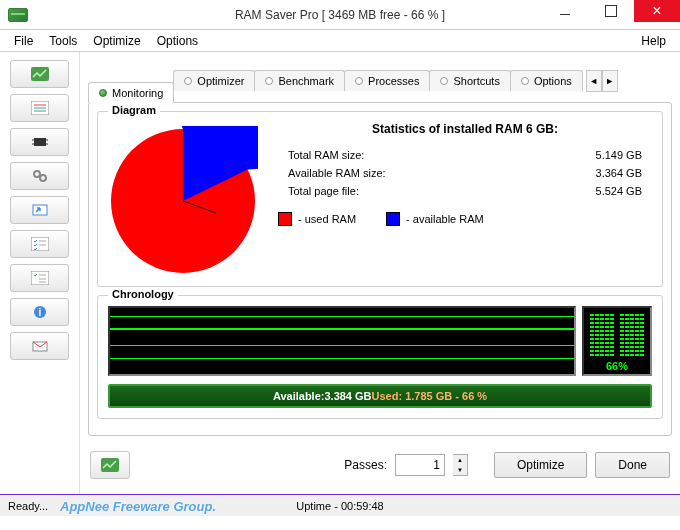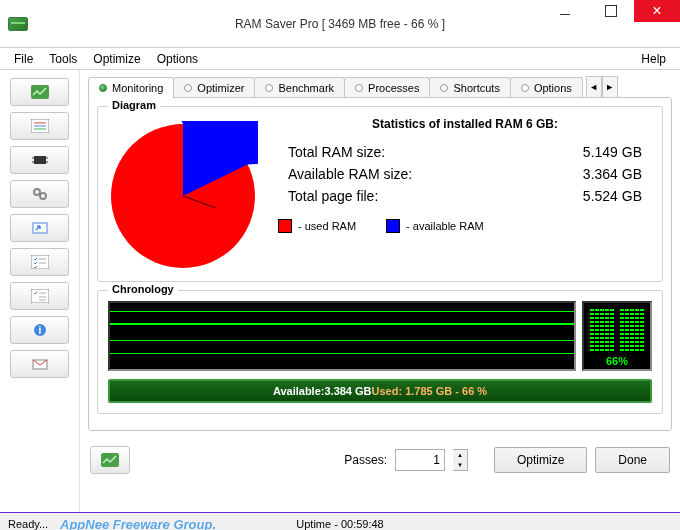--- a/index.html
+++ b/index.html
@@ -1,48 +1,48 @@
 <!DOCTYPE html>
 <html><head>
 <meta charset="utf-8">
 <style>
 * { box-sizing: border-box; margin: 0; padding: 0; font-family: "Segoe UI", Tahoma, sans-serif; }
 body { background: #fff; width: 680px; height: 530px; overflow: hidden; }
-.titlebar { height: 48px; background: #fff; border-bottom: 1px solid #d0d0d0; display: flex; align-items: center; position: relative; }
+.titlebar { height: 30px; background: #fff; border-bottom: 1px solid #d0d0d0; display: flex; align-items: center; position: relative; }
 .titlebar-icon { width: 20px; height: 14px; margin-left: 8px; background: linear-gradient(135deg,#4a9e4a,#2a7a2a); border:1px solid #3a7a3a; border-radius:2px; position:relative;}
 .titlebar-icon::after{content:'';position:absolute;left:2px;right:2px;top:4px;height:2px;background:#7fd47f;}
 .titlebar-text { position:absolute; left:0; right:0; text-align:center; font-size: 12px; color: #333; }
 .win-btns { position:absolute; right:0; top:0; display: flex; height:22px;}
 .win-btn { width: 46px; height: 22px; display:flex; align-items:center; justify-content:center; font-size:14px; }
 .win-btn.min::before{content:'';width:10px;height:1px;background:#333;margin-top:6px;}
 .win-btn.max::before{content:'';width:10px;height:10px;border:1px solid #333;}
 .win-btn.close { background:#e81123; color:#fff; font-size:16px; }
 .menubar { height: 22px; display:flex; align-items:center; padding: 0 6px; font-size:12px; border-bottom:1px solid #d0d0d0;}
 .menubar .spacer{flex:1;}
 .menu-item { padding: 0 8px; }
 .body-row { display:flex; height: 442px; }
 .sidebar { width: 80px; background:#fff; padding:8px 10px; display:flex; flex-direction:column; gap:6px; border-right:1px solid #e0e0e0;}
 .side-btn { height:28px; border:1px solid #c6c6c6; background:linear-gradient(#fff,#e8e8e8); border-radius:3px; display:flex; align-items:center; justify-content:center;}
 .side-btn svg{width:18px;height:14px;}
 .main { flex:1; position:relative; }
 .tabs { display:flex; align-items:center; padding: 6px 4px 0 8px; gap:0; font-size:11px;}
 .tab { display:flex; align-items:center; gap:5px; padding:4px 10px; border:1px solid #c6c6c6; border-bottom:none; background:#f5f5f5; border-radius:3px 3px 0 0; margin-right:-1px; position:relative;}
-.tab.active { background:#fff; z-index:2;}
+.tab.active { background:#fff; z-index:2;margin-top:24px;}
 .tab-dot{width:8px;height:8px;border:1px solid #999;border-radius:50%;background:#fff;}
 .tab.active .tab-dot{background:radial-gradient(circle at 30% 30%,#7fd47f,#2a7a2a);border-color:#2a7a2a;}
 .tab-arrows{display:flex;margin-left:4px;}
 .tab-arr{width:16px;height:22px;border:1px solid #c6c6c6;background:#f5f5f5;display:flex;align-items:center;justify-content:center;font-size:9px;}
 .panel { margin:0 8px 8px 8px; border:1px solid #c6c6c6; border-radius:3px; background:#fff; position:relative; top:-1px; padding:8px;}
 .group { border:1px solid #d0d0d0; border-radius:3px; padding:10px; position:relative; margin-bottom:8px; }
 .group-label{position:absolute;top:-8px;left:10px;background:#fff;padding:0 4px;font-size:11px;font-weight:bold;}
 .diagram-content{display:flex;gap:20px;}
 .pie-wrap{width:150px;height:150px;position:relative;margin-top:4px;}
 .stats{flex:1;}
 .stats-title{font-weight:bold;font-size:12px;text-align:center;margin-bottom:10px;}
-.stat-row{display:flex;font-size:14px;padding:3px 10px;}
+.stat-row{display:flex;font-size:11px;padding:3px 10px;}
 .stat-row span:first-child{flex:1;}
 .legend{display:flex;gap:30px;margin-top:12px;font-size:11px;}
 .legend-item{display:flex;align-items:center;gap:6px;}
 .swatch{width:14px;height:14px;border:1px solid #000;}
 .chrono-body{display:flex;gap:6px;}
 .chrono-chart{flex:1;height:70px;background:#000;border:2px inset #888;position:relative;}
 .chrono-line{position:absolute;left:0;right:0;height:1px;background:#0f0;}
 .equalizer{width:70px;height:70px;background:#000;border:2px inset #888;position:relative;display:flex;gap:1px;padding:4px 6px 18px 6px;align-items:flex-start;}
 .eq-bar{flex:1;background:repeating-linear-gradient(to top,#0f0 0,#0f0 2px,#000 2px,#000 4px);height:100%;}
 .eq-pct{position:absolute;bottom:2px;left:0;right:0;text-align:center;color:#0f0;font-size:11px;font-weight:bold;}

